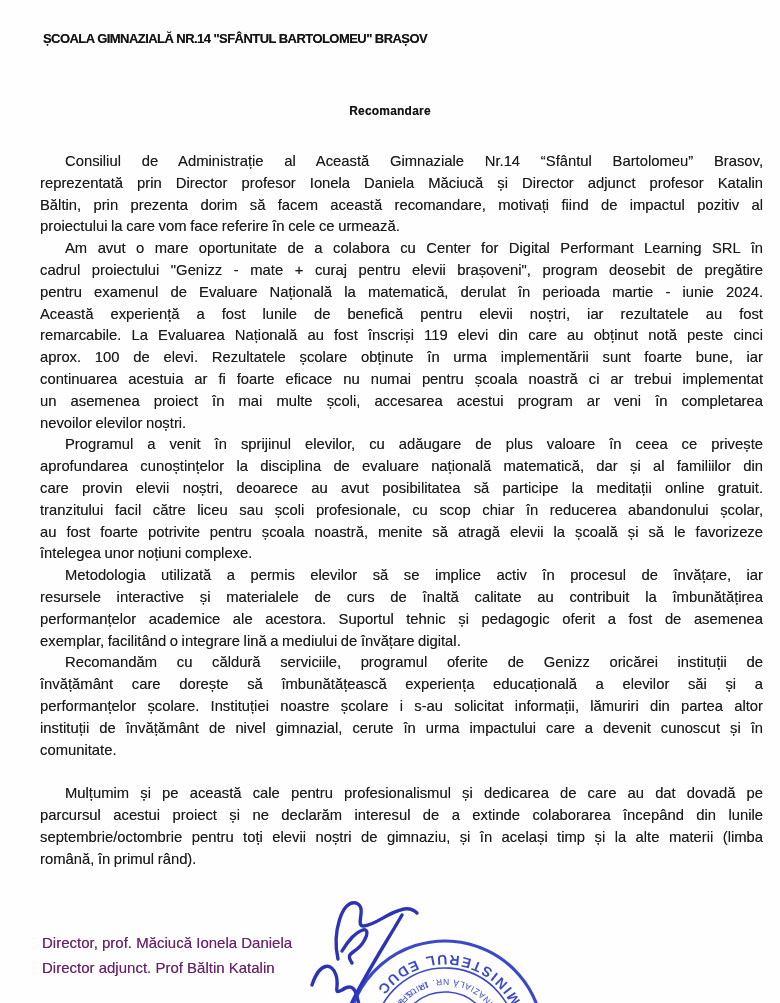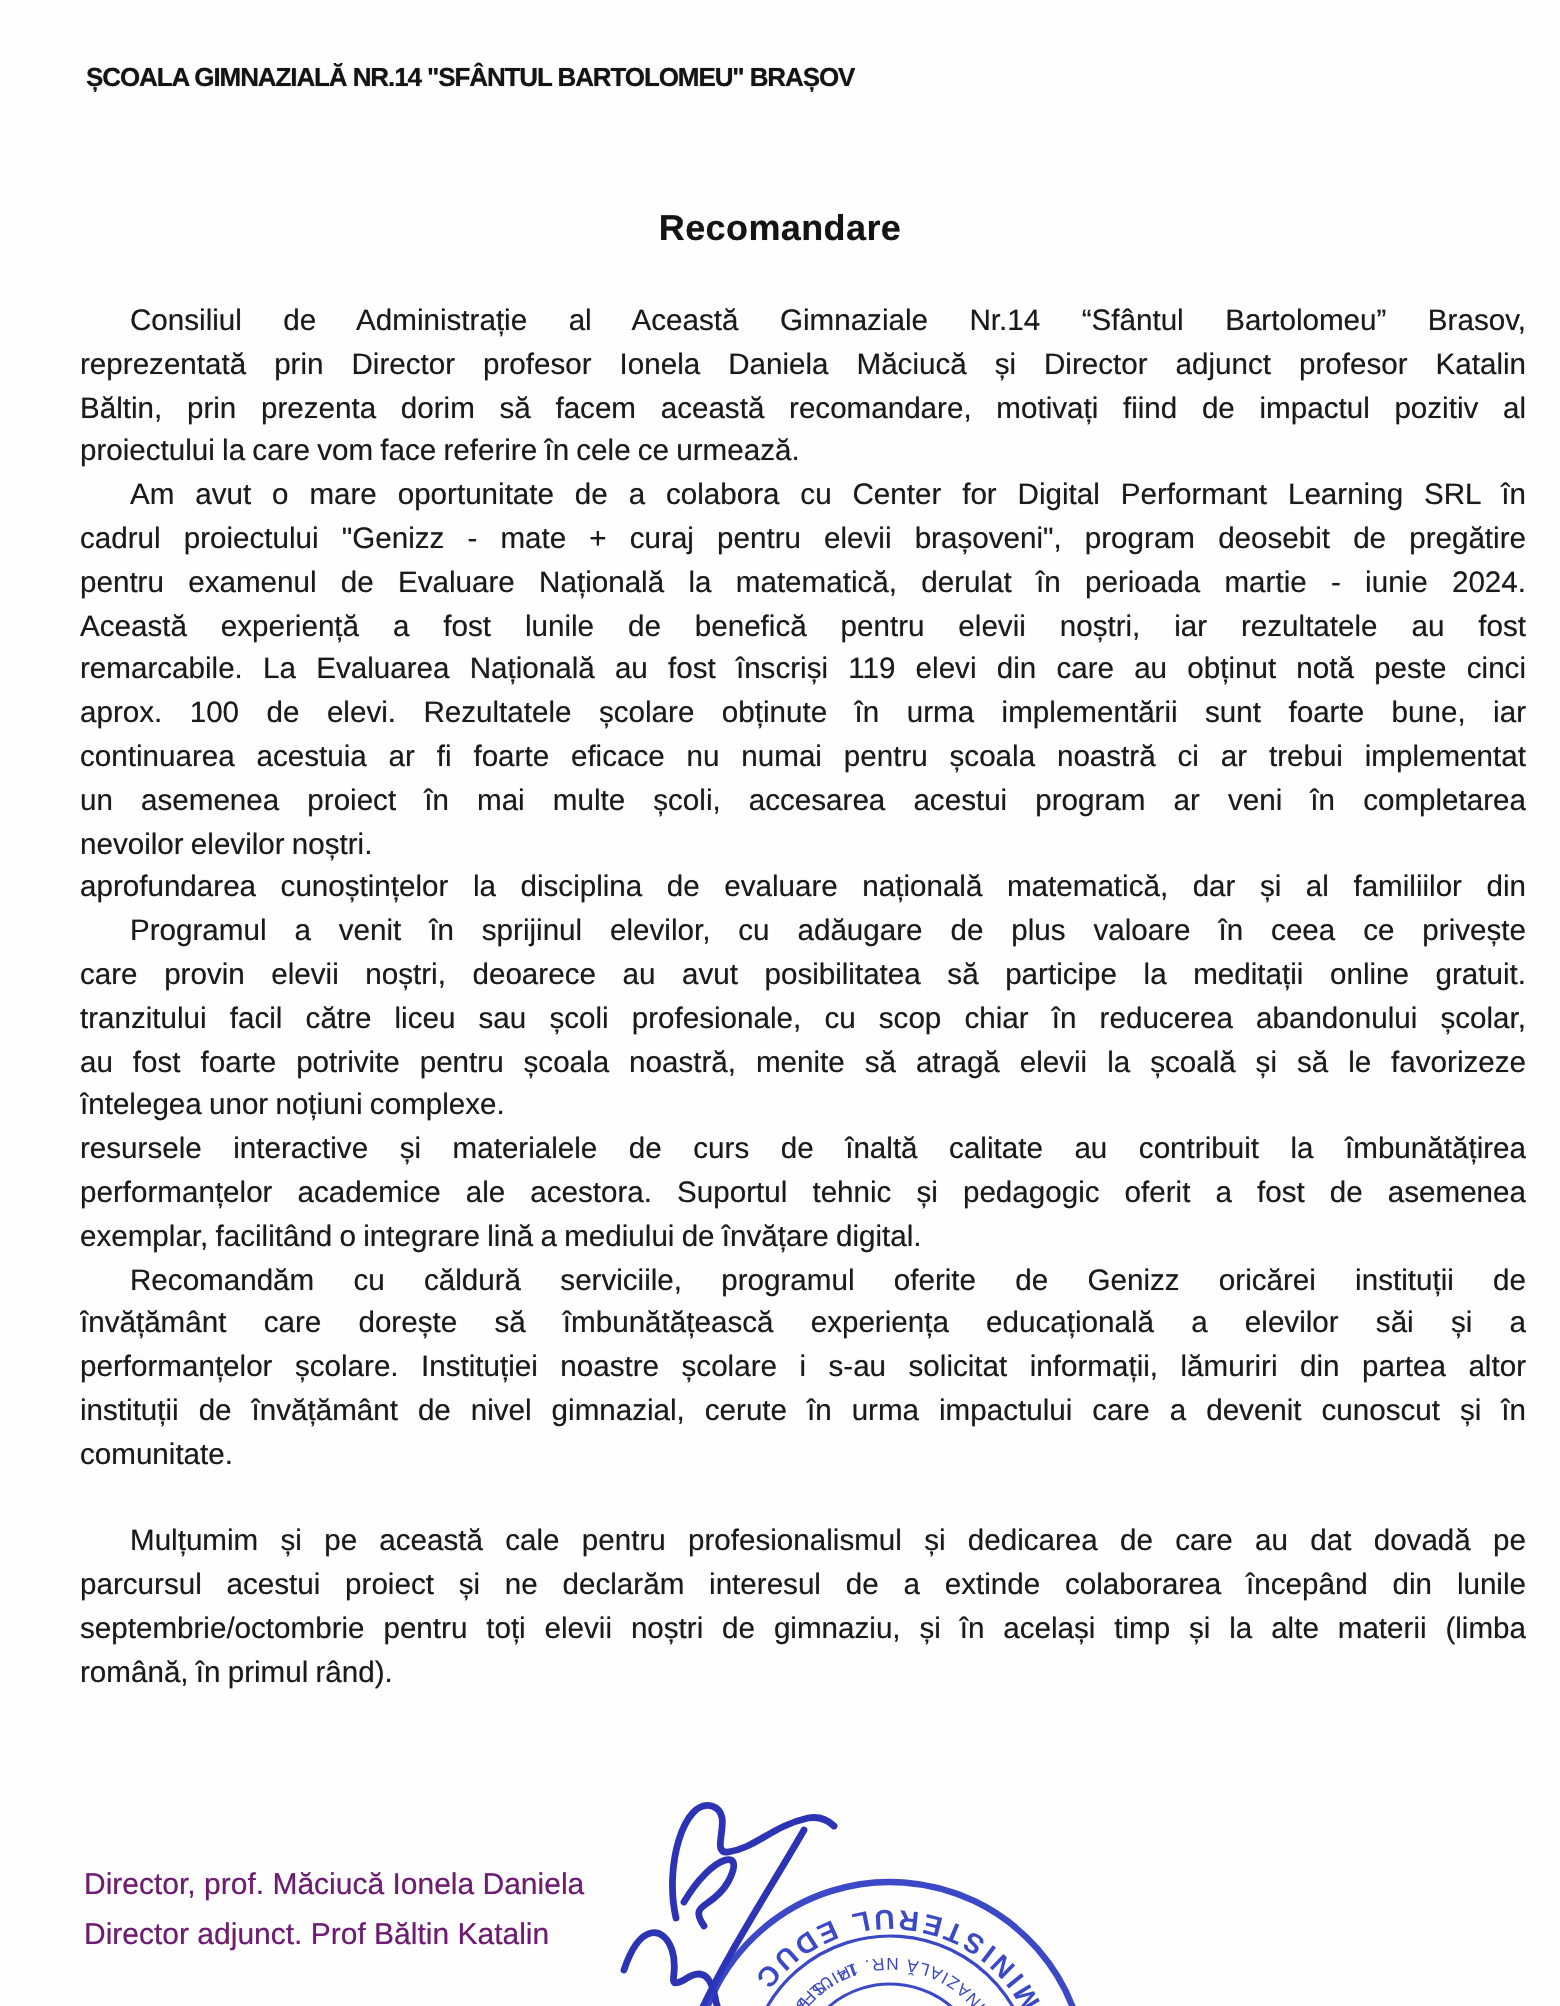--- a/index.html
+++ b/index.html
@@ -16,21 +16,21 @@
     position:absolute;left:43px;top:31px;
     font-size:13px;font-weight:bold;
     letter-spacing:-0.55px;
     color:#141414;
     text-shadow:0 0 .5px rgba(0,0,0,.6);
     white-space:nowrap;
   }
   .title{
     position:absolute;left:0;top:104px;width:100%;
     text-align:center;
-    font-size:18px;font-weight:bold;letter-spacing:.2px;
+    font-size:12px;font-weight:bold;letter-spacing:.2px;
     color:#141414;
     text-shadow:0 0 .4px rgba(0,0,0,.55);
   }
   .body{
     position:absolute;left:40px;top:151px;width:723px;
     font-size:14.8px;
     color:#1a1a1a;
     text-shadow:0 0 .4px rgba(0,0,0,.5);
   }
   .para{margin:0;}
@@ -84,28 +84,29 @@
         <div class="line">cadrul proiectului "Genizz - mate + curaj pentru elevii brașoveni", program deosebit de pregătire</div>
         <div class="line">pentru examenul de Evaluare Națională la matematică, derulat în perioada martie - iunie 2024.</div>
         <div class="line">Această experiență a fost lunile de benefică pentru elevii noștri, iar rezultatele au fost</div>
         <div class="line">remarcabile. La Evaluarea Națională au fost înscriși 119 elevi din care au obținut notă peste cinci</div>
         <div class="line">aprox. 100 de elevi. Rezultatele școlare obținute în urma implementării sunt foarte bune, iar</div>
         <div class="line">continuarea acestuia ar fi foarte eficace nu numai pentru școala noastră ci ar trebui implementat</div>
         <div class="line">un asemenea proiect în mai multe școli, accesarea acestui program ar veni în completarea</div>
         <div class="line last">nevoilor elevilor noștri.</div>
       </div>
       <div class="para">
+        <div class="line first">Programul a venit în sprijinul elevilor, cu adăugare de plus valoare în ceea ce privește</div>
         <div class="line">aprofundarea cunoștințelor la disciplina de evaluare națională matematică, dar și al familiilor din</div>
-        <div class="line first">Programul a venit în sprijinul elevilor, cu adăugare de plus valoare în ceea ce privește</div>
         <div class="line">care provin elevii noștri, deoarece au avut posibilitatea să participe la meditații online gratuit.</div>
         <div class="line">tranzitului facil către liceu sau școli profesionale, cu scop chiar în reducerea abandonului școlar,</div>
         <div class="line">au fost foarte potrivite pentru școala noastră, menite să atragă elevii la școală și să le favorizeze</div>
         <div class="line last">întelegea unor noțiuni complexe.</div>
       </div>
       <div class="para">
+        <div class="line first">Metodologia utilizată a permis elevilor să se implice activ în procesul de învățare, iar</div>
         <div class="line">resursele interactive și materialele de curs de înaltă calitate au contribuit la îmbunătățirea</div>
         <div class="line">performanțelor academice ale acestora. Suportul tehnic și pedagogic oferit a fost de asemenea</div>
         <div class="line last">exemplar, facilitând o integrare lină a mediului de învățare digital.</div>
       </div>
       <div class="para">
         <div class="line first">Recomandăm cu căldură serviciile, programul oferite de Genizz oricărei instituții de</div>
         <div class="line">învățământ care dorește să îmbunătățească experiența educațională a elevilor săi și a</div>
         <div class="line">performanțelor școlare. Instituției noastre școlare i s-au solicitat informații, lămuriri din partea altor</div>
         <div class="line">instituții de învățământ de nivel gimnazial, cerute în urma impactului care a devenit cunoscut și în</div>
         <div class="line last">comunitate.</div>

